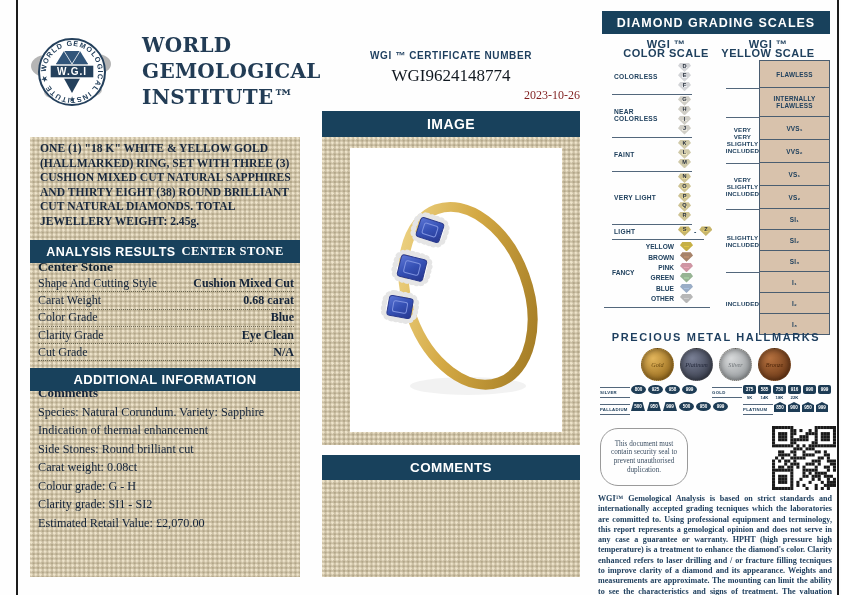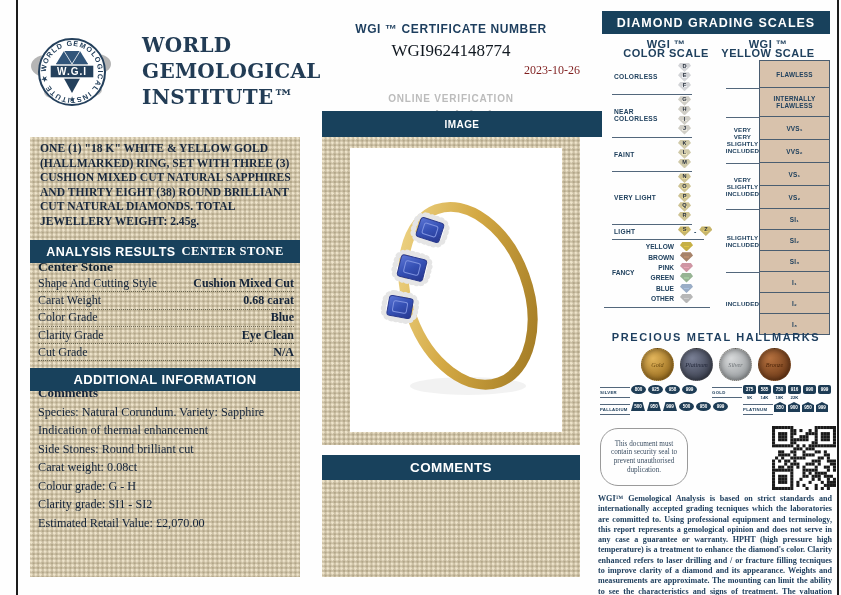--- a/index.html
+++ b/index.html
@@ -22,22 +22,22 @@
   .tbl{position:absolute;left:38px;top:259px;width:256px;z-index:2;}
   .tbl-title{font-weight:bold;font-size:13.5px;color:#10202f;}
   .arow{display:flex;justify-content:space-between;align-items:center;height:16.3px;
         border-bottom:1px dotted #6e6a55;font-size:12px;color:#14243a;}
   .arow .val{font-weight:bold;}
   .addl{position:absolute;left:38px;top:384px;width:256px;z-index:2;font-size:12.2px;
         line-height:18.5px;color:#14243a;}
   .addl .cm-title{font-weight:bold;font-size:13px;}
   
   .certblock{position:absolute;left:322px;top:22px;width:258px;text-align:center;}
-  .cert-label{font-family:"Liberation Sans",sans-serif;font-weight:bold;font-size:12px;
-              letter-spacing:.6px;color:#1d3e5e;}
+  .cert-label{font-family:"Liberation Sans",sans-serif;font-weight:bold;font-size:10px;
+              letter-spacing:.6px;color:#1d3e5e;margin-top:28px;}
   .cert-num{font-size:17px;color:#101820;margin-top:5px;}
   .cert-date{font-size:12px;color:#7f1d1d;margin-top:2px;text-align:right;}
   .verify1{font-family:"Liberation Sans",sans-serif;font-weight:bold;font-size:10px;
            letter-spacing:.8px;color:#bcbcbc;margin-top:15px;}
   .verify2{font-family:"Liberation Sans",sans-serif;font-weight:bold;font-size:15px;
            letter-spacing:.5px;color:#c3c3c3;margin-top:3px;}
   .photo{position:absolute;left:350px;top:148px;width:212px;height:284px;background:#ffffff;z-index:2;}
   
   .rcol{position:absolute;left:598px;top:0;width:236px;height:595px;
         font-family:"Liberation Sans",sans-serif;}
@@ -186,21 +186,21 @@
   </div>
 
   <div class="certblock">
     <div class="cert-label">WGI ™ CERTIFICATE NUMBER</div>
     <div class="cert-num">WGI9624148774</div>
     <div class="cert-date">2023-10-26</div>
     <div class="verify1">ONLINE VERIFICATION</div>
     <div class="verify2">www.wgi-global.com</div>
   </div>
 
-  <div class="banner" style="left:322px;top:111px;width:280px;height:26px;font-size:10px">
+  <div class="banner" style="left:322px;top:111px;width:258px;height:26px;font-size:14px">
     <span>IMAGE</span>
   </div>
   <div class="beige" style="left:322px;top:137px;width:258px;height:308px"></div>
 
   <div class="photo">
     <svg width="212" height="284" viewBox="0 0 212 284">
       <defs>
         <linearGradient id="goldg" x1="0" y1="0" x2="1" y2="1">
           <stop offset="0" stop-color="#f3dd94"></stop>
             <stop offset=".45" stop-color="#d4a944"></stop>

